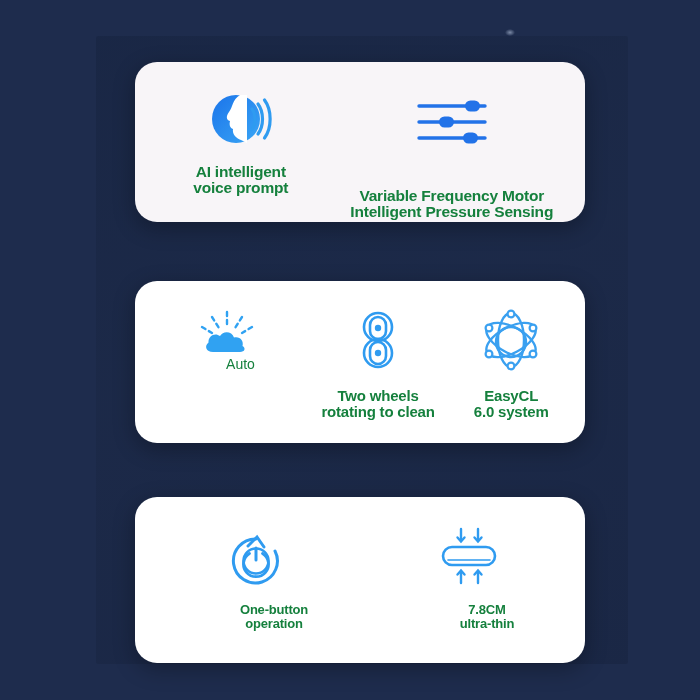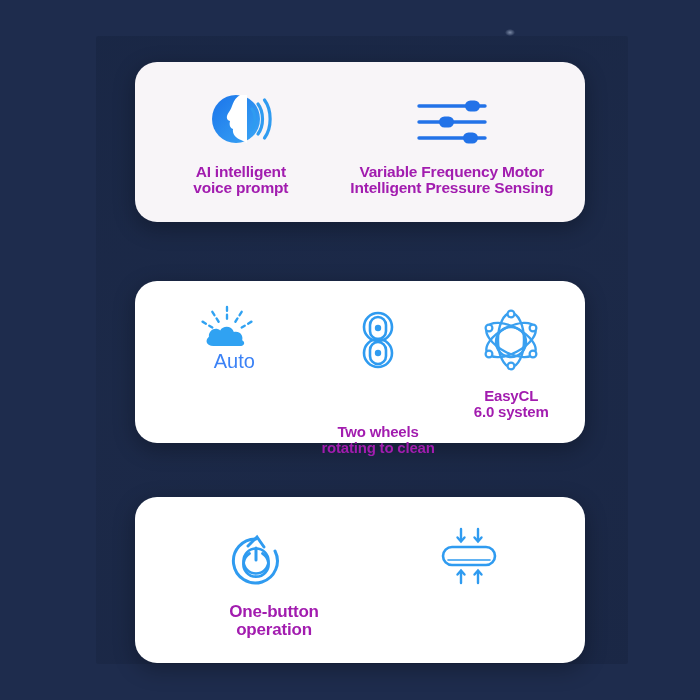--- a/index.html
+++ b/index.html
@@ -77,43 +77,43 @@
   .icon-wrap {
     display: flex;
     align-items: flex-end;
     justify-content: center;
   }
   .card-1 .icon-wrap { height: 62px; }
   .card-2 .icon-wrap { height: 66px; }
   .card-3 .icon-wrap { height: 60px; }
 
   .caption {
-    color: #a21caf;
+    color: #15803d;
     font-weight: bold;
     line-height: 1.06;
     white-space: pre-line;
     letter-spacing: -0.2px;
   }
   .card-1 .caption { font-size: 15.5px; margin-top: 16px; }
   .card-2 .caption { font-size: 15px;   margin-top: 17px; }
-  .card-3 .caption { font-size: 17px; margin-top: 18px; margin-left: 36px; }
+  .card-3 .caption { font-size: 13px; margin-top: 18px; margin-left: 36px; }
 
   .auto-label {
-    color: #3b82f6;
-    font-size: 20px;
+    color: #15803d;
+    font-size: 14px;
     font-weight: normal;
     margin-top: 1px;
     line-height: 1;
   }
 
   
   .f-voice   { width: 175px; }
-  .f-motor   { width: 230px; }
+  .f-motor   { width: 230px; gap: 24px; }
   .f-spray   { width: 168px; }
-  .f-wheels  { width: 150px; gap: 36px; }
+  .f-wheels  { width: 150px; }
   .f-easycl  { width: 130px; text-align: center; }
   .f-onebtn  { width: 150px; }
   .f-thin    { width: 140px; }
   .f-ups     { width: 150px; }
 </style>
 </head>
 <body>
 
 <div id="stage">
 
@@ -257,19 +257,21 @@
               <path d="M36.5 10.5 L40 14.5 L43.5 10.5"></path>
               <line x1="23" y1="56" x2="23" y2="44"></line>
               <path d="M19.5 47.5 L23 43.5 L26.5 47.5"></path>
               <line x1="40" y1="56" x2="40" y2="44"></line>
               <path d="M36.5 47.5 L40 43.5 L43.5 47.5"></path>
               <rect x="5" y="20" width="52" height="18" rx="9" stroke-width="2.6"></rect>
               <line x1="10" y1="33" x2="52" y2="33" stroke-width="1.6"></line>
             </g>
           </svg>
         </div>
+        <div class="caption">7.8CM
+ultra-thin</div>
       </div>
 
 
     </div>
   </div>
 
 </div>
 
 </body></html>

